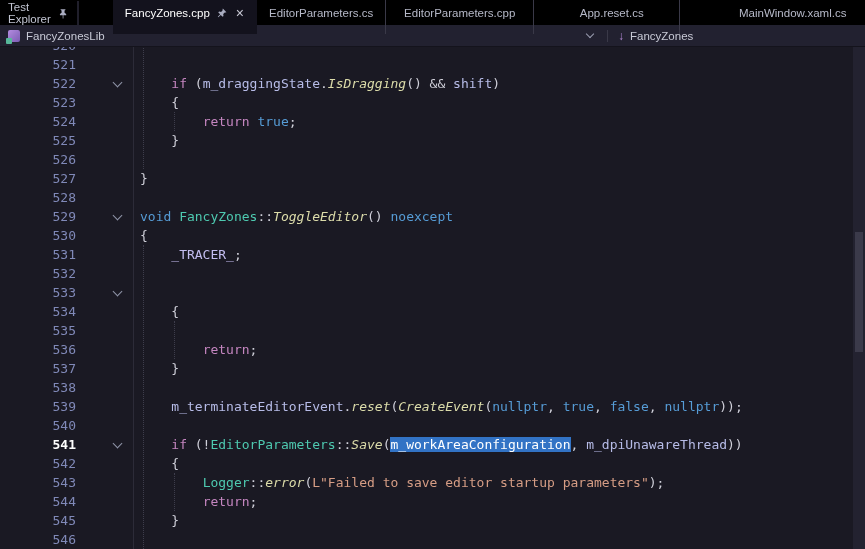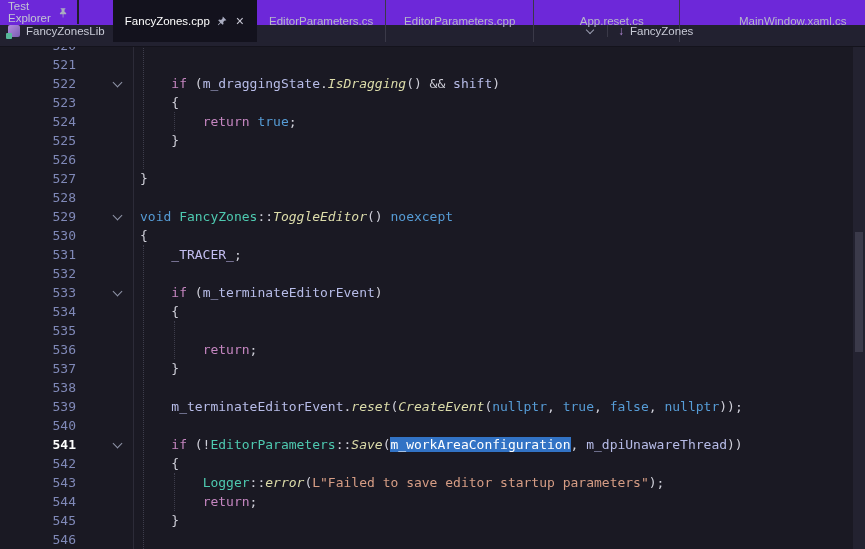--- a/index.html
+++ b/index.html
@@ -1,38 +1,38 @@
 <!DOCTYPE html>
 <html style="--bg: #1a1923; --kw: #569cd6; --ctl: #c586c0; --typ: #4ec9b0; --fn: #dcdcaa; --var: #b7bce8; --mac: #c3bdf0; --str: #d69d85; --pl: #d0d0da; --sel_bg: #3273c5; --ln: #8089b8; --ln_current: #ffffff;"><head>
 <meta charset="utf-8">
 <style>
   * { margin:0; padding:0; box-sizing:border-box; }
   html,body { width:865px; height:549px; overflow:hidden; background:#1a1923;
               font-family:"Liberation Sans", sans-serif; }
 
   
-  .tabbar { height:25px; background:#6d28d9; display:flex; align-items:flex-start;
+  .tabbar { height:25px; background:#000000; display:flex; align-items:center;
             font-size:11.5px; color:#b6b9c8;gap:34px; }
   .tooltab { width:122px; display:flex; align-items:center; gap:6px; padding:0 8px;
              border-right:2px solid #201f2b; color:#c2c5d2; }
   .doctabs { display:flex; align-items:stretch; flex:1; }
   .tab { display:flex; align-items:center; justify-content:center; gap:6px;
          padding:14px 12px; border-right:1px solid #3a3948; white-space:nowrap; cursor:default; }
   .tab.active { background:#13121d; color:#ffffff; border-right:1px solid #13121d; }
   .tab .close { font-size:14px; line-height:1; color:#c9c9d6; margin-left:2px; }
   .pin { width:12px; height:12px; color:#a9acc0; flex:none; }
   .pin svg { width:12px; height:12px; display:block; }
   .pin.vert svg { transform:rotate(-45deg); }
   .w-ecs  { min-width:128px; }
   .w-ecpp { min-width:148px; }
   .w-app  { min-width:136px; margin-left:10px; }
   .w-main { min-width:170px; margin-left:28px; }
 
   
-  .navbar { height:22px; background:#222130; display:flex; align-items:flex-start;
+  .navbar { height:22px; background:#222130; display:flex; align-items:center;
             font-size:11.5px; color:#c8cad6; border-bottom:1px solid #14131c; }
   .combo-left { width:608px; display:flex; align-items:center; gap:6px; padding:0 8px;
                 border-right:1px solid #3a3948; }
   .combo-right { flex:1; display:flex; align-items:center; gap:6px; padding:0 10px; }
   .proj-icon { width:12px; height:12px; position:relative; flex:none;
                background:linear-gradient(135deg,#b48ce0,#7a5cb2); border-radius:2px; }
   .proj-icon::after { content:""; position:absolute; left:-2px; bottom:-2px; width:6px; height:6px;
                       background:#57b89a; border-radius:1px; }
   .spacer { flex:1; }
   .cdown { width:6px; height:6px; border-right:1.4px solid #9a9db0; border-bottom:1.4px solid #9a9db0;
@@ -187,21 +187,20 @@
       <div class="row">
         <span class="ln">532</span>
         <span class="foldcol"></span>
         <span class="codetext"></span>
       </div>
       <div class="row">
         <span class="ln">533</span>
         <span class="foldcol">
           <span class="chev"></span>
         </span>
-        <span class="codetext"><span class="tk-pl">    </span><span class="tk-ctl">if</span><span class="tk-pl"> (</span><span class="tk-var">m_terminateEditorEvent</span><span class="tk-pl">)</span></span>
       </div>
       <div class="row">
         <span class="ln">534</span>
         <span class="foldcol"></span>
         <span class="codetext"><span class="tk-pl">    {</span></span>
       </div>
       <div class="row">
         <span class="ln">535</span>
         <span class="foldcol"></span>
       </div>

